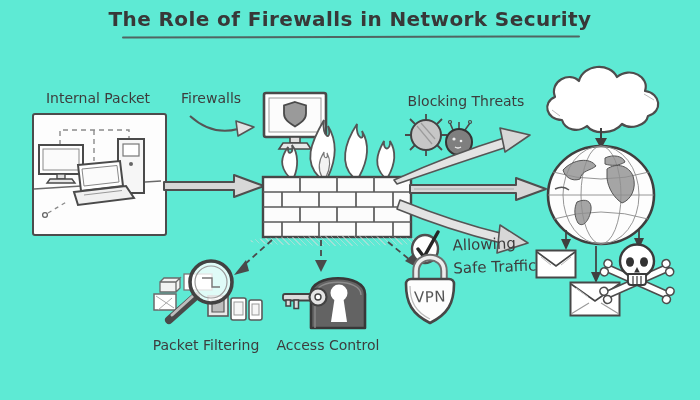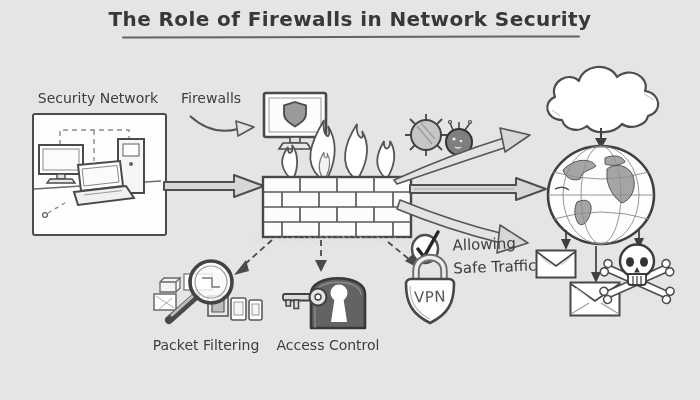--- a/index.html
+++ b/index.html
@@ -1,18 +1,18 @@
 <!DOCTYPE html>
 <html><head>
 <meta charset="utf-8">
 <style>
   html,body{margin:0;padding:0;background:#fff;}
   #canvas{
     position:relative;width:700px;height:400px;margin:0 auto;
-    background:#e5e5e5;overflow:hidden;
+    background:#5eead4;overflow:hidden;
     font-family:"DejaVu Sans","Liberation Sans",sans-serif;
     color:#3a3a3a;
   }
   .abs{position:absolute;}
   .lbl{color:#3d3d3d;white-space:nowrap;}
   .center{text-align:center;}
   #title{
     left:0;top:7px;width:700px;text-align:center;
     font-size:20px;font-weight:bold;letter-spacing:.4px;color:#383838;
   }
@@ -44,21 +44,21 @@
   }
 </style>
 </head>
 <body>
 
 <div id="canvas">
 
   <div class="abs" id="title">The Role of Firewalls in Network Security</div>
   <div class="abs" id="title-underline"></div>
 
-  <div class="abs lbl small-lbl center" id="internal-network-label">Security Network</div>
+  <div class="abs lbl small-lbl center" id="internal-network-label">Internal Packet</div>
   <div class="abs" id="internal-network-box">
     <svg width="127" height="115" viewBox="0 0 127 115">
 
       <path d="M0,74 L127,66" stroke="#6a6a6a" stroke-width="1.6" fill="none"></path>
 
       <path d="M26,30 V15 H95 V24" stroke="#8a8a8a" stroke-width="1.4" stroke-dasharray="5 4" fill="none"></path>
       <path d="M60,15 V46" stroke="#8a8a8a" stroke-width="1.4" stroke-dasharray="5 4" fill="none"></path>
 
       <g>
         <rect x="5" y="30" width="44" height="29" fill="#fff" stroke="#4a4a4a" stroke-width="2"></rect>
@@ -113,20 +113,21 @@
   <svg class="abs" style="left:262px;top:176px;" width="150" height="62" viewBox="0 0 150 62">
     <rect x="1" y="1" width="148" height="60" fill="#fcfcfc" stroke="#474747" stroke-width="2.4"></rect>
     <path d="M1,16 H149 M1,31 H149 M1,46 H149" stroke="#5a5a5a" stroke-width="1.7" fill="none"></path>
     <path d="M38,1 V16 M75,1 V16 M112,1 V16" stroke="#5a5a5a" stroke-width="1.7"></path>
     <path d="M20,16 V31 M57,16 V31 M94,16 V31 M131,16 V31" stroke="#5a5a5a" stroke-width="1.7"></path>
     <path d="M38,31 V46 M75,31 V46 M112,31 V46" stroke="#5a5a5a" stroke-width="1.7"></path>
     <path d="M20,46 V61 M57,46 V61 M94,46 V61 M131,46 V61" stroke="#5a5a5a" stroke-width="1.7"></path>
   </svg>
   <div class="abs shadow" style="left:250px;top:236px;width:180px;height:10px;"></div>
 
+  <div class="abs lbl small-lbl center" id="blocking-threats-label">Blocking Threats</div>
   <svg class="abs" style="left:404px;top:112px;" width="72" height="48" viewBox="0 0 72 48">
     <g>
       <path d="M22,8 V2 M33,12 L38,7 M37,23 H43 M33,33 L38,38 M11,12 L6,7 M7,23 H1 M11,33 L6,38 M22,38 V44" stroke="#4a4a4a" stroke-width="1.8"></path>
       <circle cx="22" cy="23" r="15" fill="#c6c6c6" stroke="#424242" stroke-width="2"></circle>
       <path d="M13,14 L28,32 M17,11 L31,27" stroke="#9c9c9c" stroke-width="1.2"></path>
     </g>
     <g>
       <path d="M55,17 V10 M61,18 L66,11 M49,18 L46,11" stroke="#4a4a4a" stroke-width="1.6"></path>
       <circle cx="66" cy="10" r="1.5" fill="none" stroke="#4a4a4a" stroke-width="1.2"></circle>
       <circle cx="46" cy="10" r="1.5" fill="none" stroke="#4a4a4a" stroke-width="1.2"></circle>

